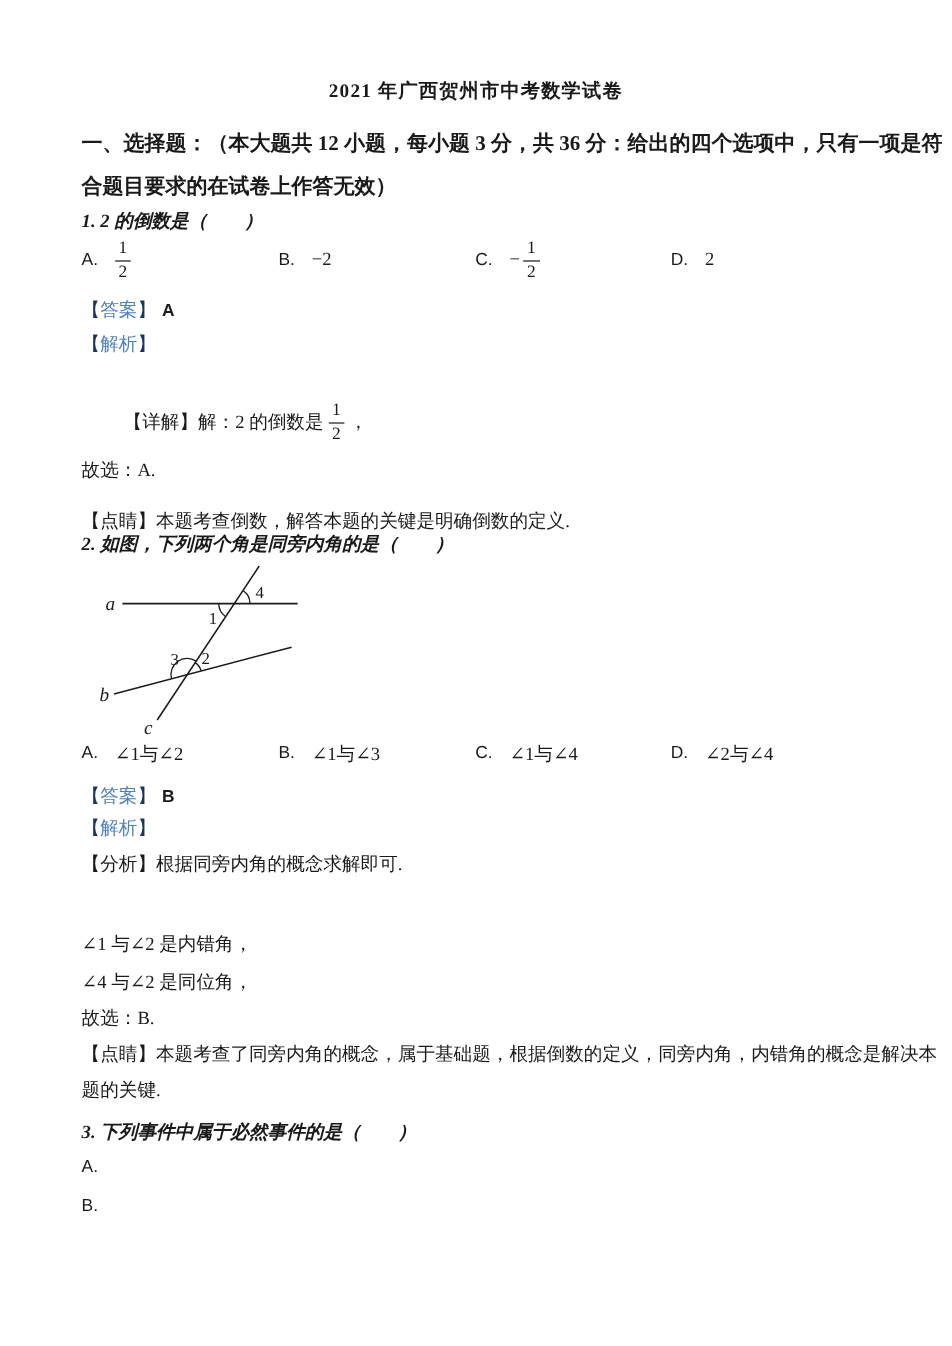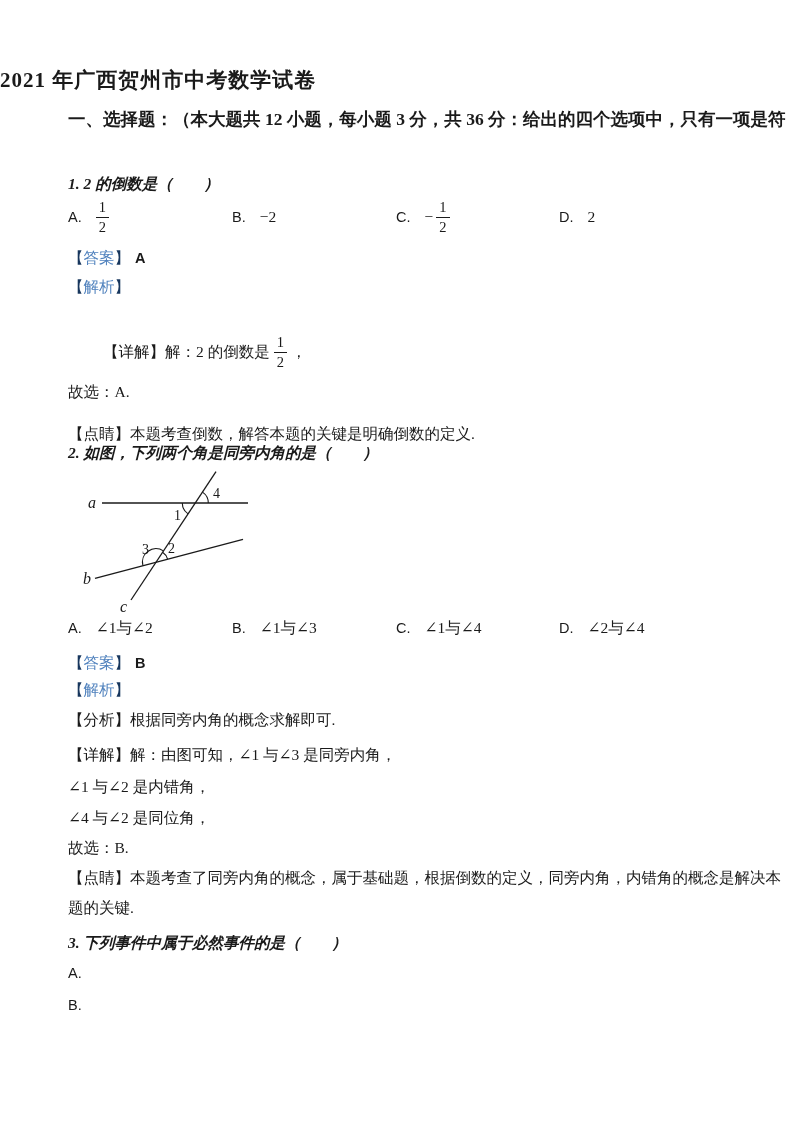--- a/index.html
+++ b/index.html
@@ -8,22 +8,22 @@
     width:793px;height:1122px;
     background:#ffffff;
     color:#1a1a1a;
     font-family:"Liberation Serif","DejaVu Serif",serif;
     font-size:15.5px;
     overflow:hidden;
   }
   .abs{position:absolute;white-space:pre;}
   .title{
     left:0;right:0;top:66px;
-    text-align:left;
-    font-size:21px;font-weight:bold;
+    text-align:center;
+    font-size:16px;font-weight:bold;
     letter-spacing:1px;
   }
   .heading{
     left:68px;
     font-size:17.5px;font-weight:bold;
   }
   .stem{left:68px;font-weight:bold;font-style:italic;}
   .line{left:68px;}
   .optrow{
     display:flex;align-items:center;
@@ -59,20 +59,21 @@
   .fig .lineLabel{font-style:italic;font-size:16px;}
 </style>
 </head>
 <body>
 
 <div class="page">
 
   <div class="abs title">2021 年广西贺州市中考数学试卷</div>
 
   <div class="abs heading" style="top:107px">一、选择题：（本大题共 12 小题，每小题 3 分，共 36 分：给出的四个选项中，只有一项是符</div>
+  <div class="abs heading" style="top:143px">合题目要求的在试卷上作答无效）</div>
 
   <div class="abs stem" style="top:174px">1. 2 的倒数是（　　）</div>
 
   <div class="abs optrow" style="top:198px;left:68px">
     <span class="optlabel">A.</span>
     <span class="frac"><span class="num">1</span><span class="den">2</span></span>
   </div>
   <div class="abs optrow" style="top:198px;left:232px">
     <span class="optlabel">B.</span>
     <span class="opttext">−2</span>
@@ -140,21 +141,20 @@
   <div class="abs optrow" style="top:613px;left:559px;height:30px">
     <span class="optlabel">D.</span>
     <span class="opttext">∠2与∠4</span>
   </div>
 
   <div class="abs line" style="top:653px"><span class="br">【</span><span class="kw">答案</span><span class="br">】</span><span class="ansval">B</span></div>
 
   <div class="abs line" style="top:680px"><span class="br">【</span><span class="kw">解析</span><span class="br">】</span></div>
 
   <div class="abs line" style="top:710px">【分析】根据同旁内角的概念求解即可.</div>
-  <div class="abs line" style="top:745px">【详解】解：由图可知，∠1 与∠3 是同旁内角，</div>
   <div class="abs line" style="top:777px">∠1 与∠2 是内错角，</div>
   <div class="abs line" style="top:808px">∠4 与∠2 是同位角，</div>
   <div class="abs line" style="top:838px">故选：B.</div>
   <div class="abs line" style="top:868px">【点睛】本题考查了同旁内角的概念，属于基础题，根据倒数的定义，同旁内角，内错角的概念是解决本</div>
   <div class="abs line" style="top:898px">题的关键.</div>
 
   <div class="abs stem" style="top:933px">3. 下列事件中属于必然事件的是（　　）</div>
 
   <div class="abs optrow" style="top:958px;left:68px;height:30px">
     <span class="optlabel">A.</span>

